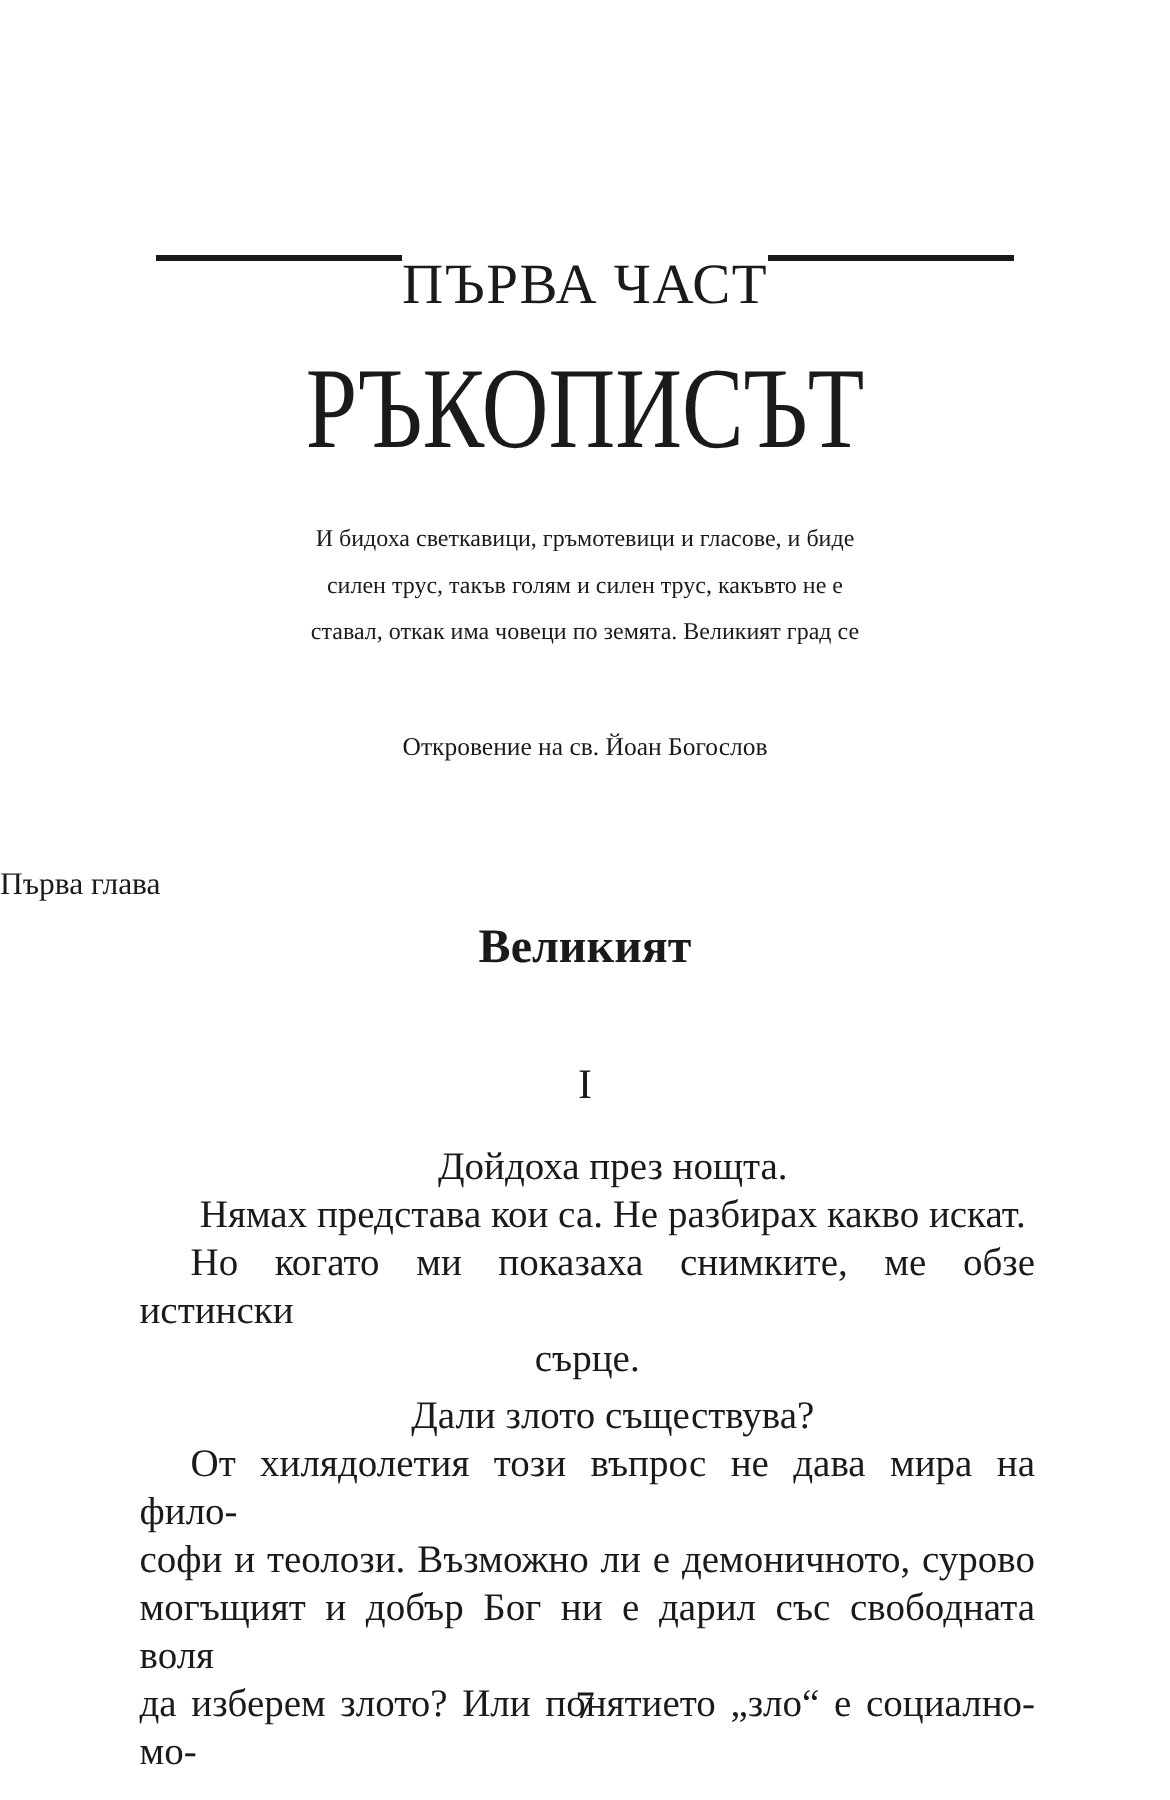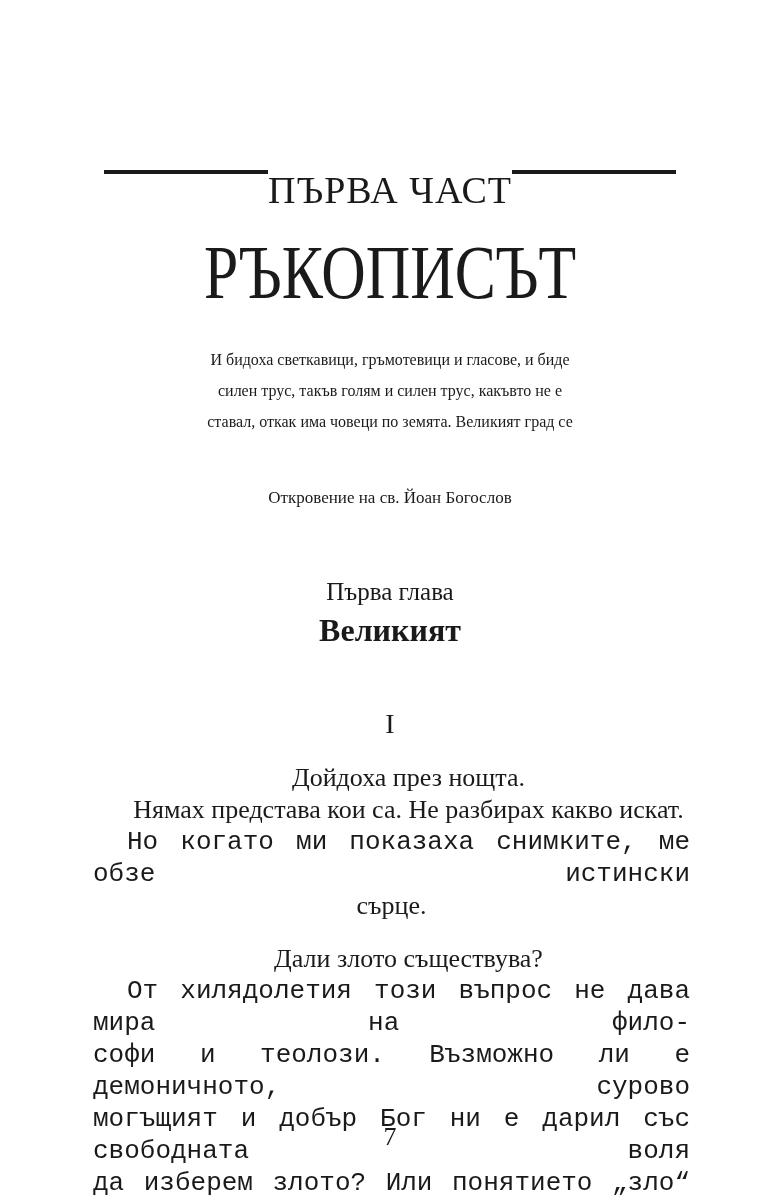--- a/index.html
+++ b/index.html
@@ -39,42 +39,42 @@
     font-size: 16px; line-height: 31px;
   }
   .epigraph-attribution {
     position: absolute; top: 488px; left: 0; width: 100%;
     text-align: center; font-size: 17px; line-height: 1.2;
   }
 
   
   .chapter-label {
     position: absolute; top: 577px; left: 0; width: 100%;
-    text-align: center; font-size: 25px; line-height: 1.2;
+    font-size: 21px; line-height: 1.2;
   }
   .chapter-title {
     position: absolute; top: 611px; left: 0; width: 100%;
     text-align: center; font-size: 32px; font-weight: bold; line-height: 1.2;
   }
 
   
   .section-numeral {
     position: absolute; top: 707px; left: 0; width: 100%;
     text-align: center; font-size: 28px; line-height: 1.2;
   }
 
   
   .body-text {
     position: absolute; top: 762px; left: 93px; width: 597px;
     font-size: 26px; line-height: 32px;
   }
   .ln { text-align: center; }
-  .ln.j { text-align: justify; text-align-last: justify; font-family: Liberation Mono, monospace; }
+  .ln.j { text-align: justify; text-align-last: justify; }
   .ln.ind { text-indent: 34px; }
-  .ln.gap { margin-top: 21px; }
+  .ln.gap { margin-top: 6px; }
 
   
   .page-number {
     position: absolute; top: 1122px; left: 0; width: 100%;
     text-align: center; font-size: 26px;
   }
 </style>
 </head>
 <body>
 

